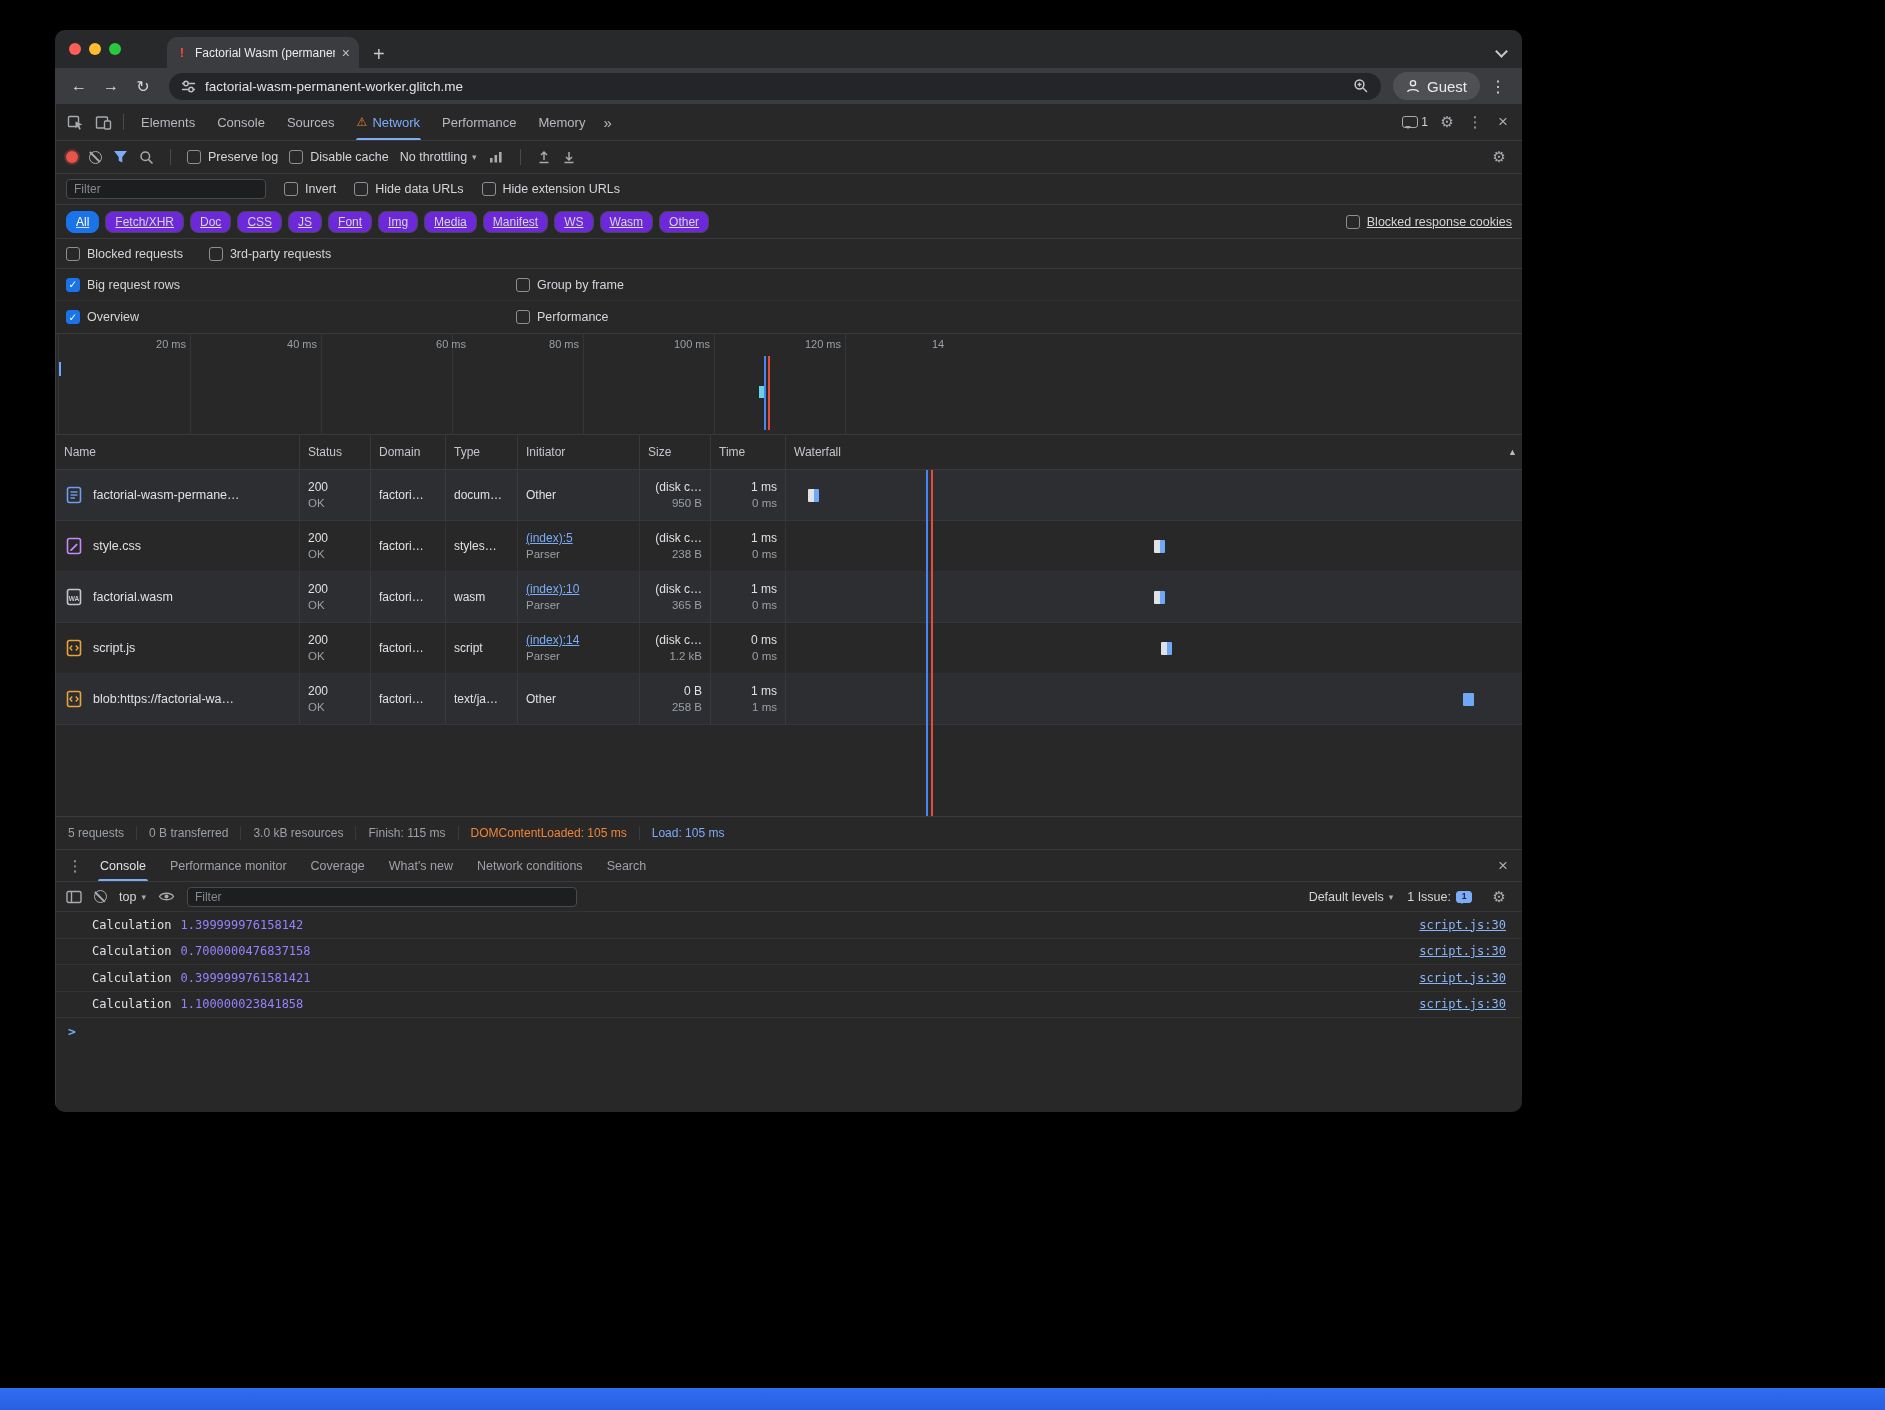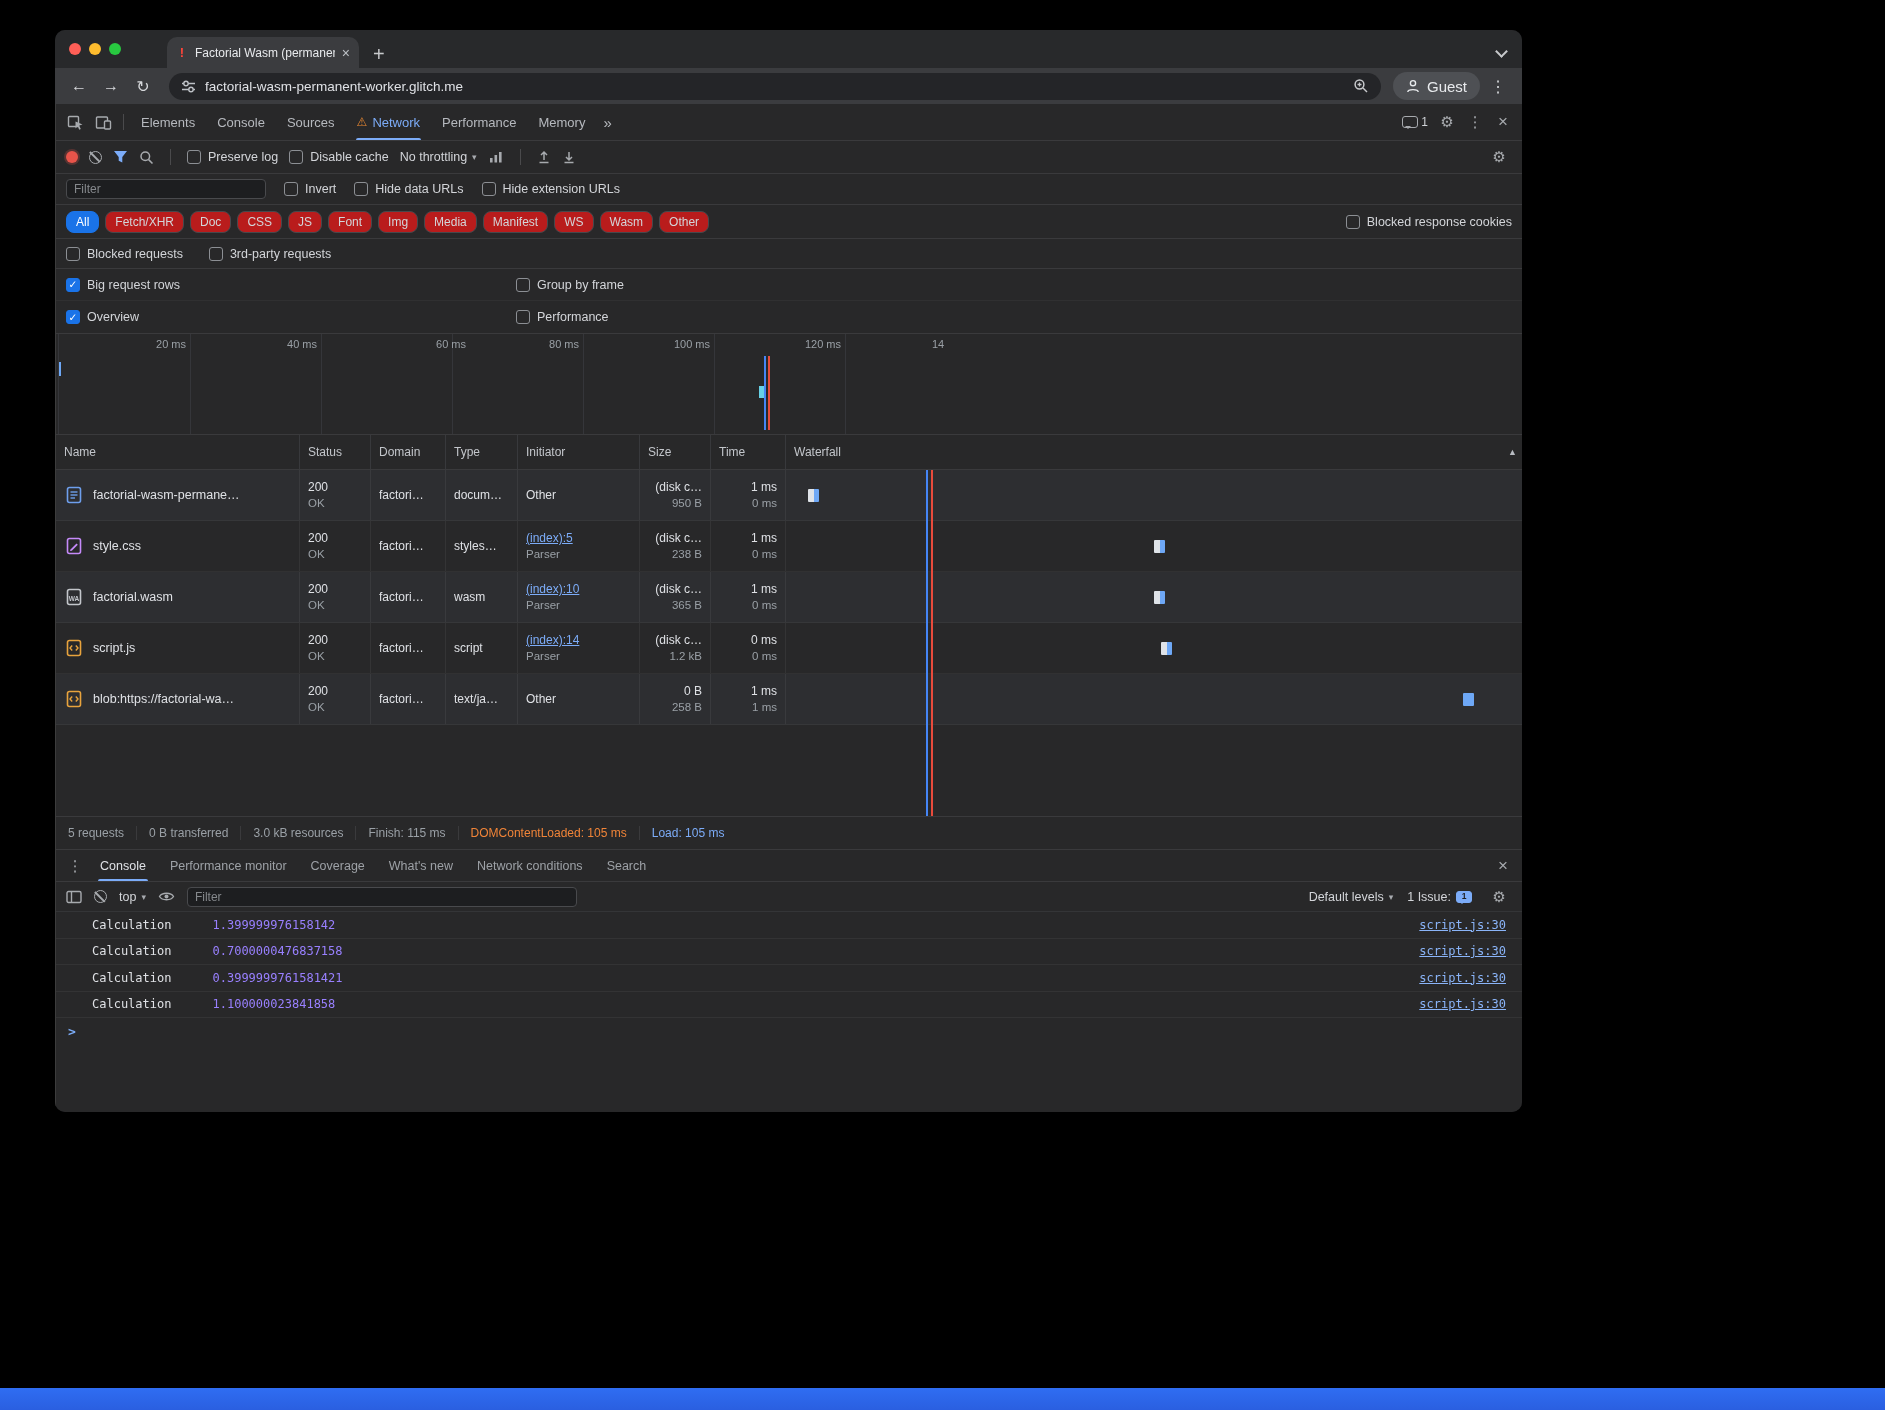--- a/index.html
+++ b/index.html
@@ -80,22 +80,22 @@
   .cb-label { color:#d3d5d9; font-size:12.5px; }
   .drop { display:flex; align-items:center; gap:5px; color:#d3d5d9; white-space:nowrap; }
   .caret { font-size:9px; color:#a7aaae; }
 
   .net-filterrow { height:31px; display:flex; align-items:center; gap:18px; padding:0 10px; flex:0 0 auto; }
   .dt-input { background:#1d1e20; border:1px solid #494a4d; border-radius:4px; height:20px;
     color:#dfe1e5; font-size:12px; padding:0 7px; font-family:"Liberation Sans",sans-serif; }
   .dt-input::placeholder { color:#85888c; }
   .f-net { width:200px; }
 
-  .net-pills { height:34px; display:flex; align-items:center; gap:6px; padding:0 10px; flex:0 0 auto; }
-  .pill { font-size:12px; color:#d3d5d9; background:#b91c1c; border:1px solid #47484c;
+  .net-pills { height:34px; display:flex; align-items:center; gap:6px; padding:0 10px; flex:0 0 auto;text-decoration:underline; }
+  .pill { font-size:12px; color:#d3d5d9; background:#6d28d9; border:1px solid #47484c;
     border-radius:8px; padding:4px 9px; line-height:1; white-space:nowrap; }
   .pill.selected { background:#1a73e8; border-color:#1a73e8; color:#fff; }
   .ml-auto { margin-left:auto; }
 
   .net-blocked { height:30px; display:flex; align-items:center; gap:26px; padding:0 10px; flex:0 0 auto; }
   .toggle-row { height:32px; display:grid; grid-template-columns:450px 1fr; align-items:center; padding:0 10px; }
 
   .net-overview { height:101px; position:relative; overflow:hidden; flex:0 0 auto; }
   .tl-line { position:absolute; top:0; bottom:0; width:1px; background:#35363a; }
   .tl-label { position:absolute; top:4px; width:70px; text-align:right; font-size:11px; color:#9aa0a6; }
@@ -137,21 +137,21 @@
   .dr-tab.active { color:#dfe1e5; }
   .dr-tab.active::after { content:""; position:absolute; left:10px; right:10px; bottom:0; height:2.5px; background:#7cacf8; border-radius:2px 2px 0 0; }
 
   .console-toolbar { height:30px; border-bottom:1px solid #343537; display:flex; align-items:center; gap:12px; padding:0 10px; flex:0 0 auto; }
   .f-con { width:390px; }
   .ct-right { margin-left:auto; display:flex; align-items:center; gap:14px; }
 
   .console-messages { font-family:"DejaVu Sans Mono",monospace; font-size:12px; }
   .msg { height:26.5px; display:flex; align-items:center; padding:0 16px 0 36px; border-bottom:1px solid rgba(255,255,255,.055); }
   .msg-label { color:#dfe1e5; margin-right:9px; }
-  .msg-val { color:#9980ff;margin-left:32px; }
+  .msg-val { color:#9980ff; }
   .msg-src { margin-left:auto; color:#8ab4f8; text-decoration:underline; }
   .prompt { height:26px; display:flex; align-items:center; padding:0 12px; color:#7cacf8;
     font-family:"DejaVu Sans Mono",monospace; font-size:13px; font-weight:bold; }
 
   .dock-strip { position:absolute; left:0; right:0; bottom:0; height:22px;
     background:linear-gradient(to bottom,#2f6df2,#2a5fe0); }
 </style>
 </head>
 <body>
 

